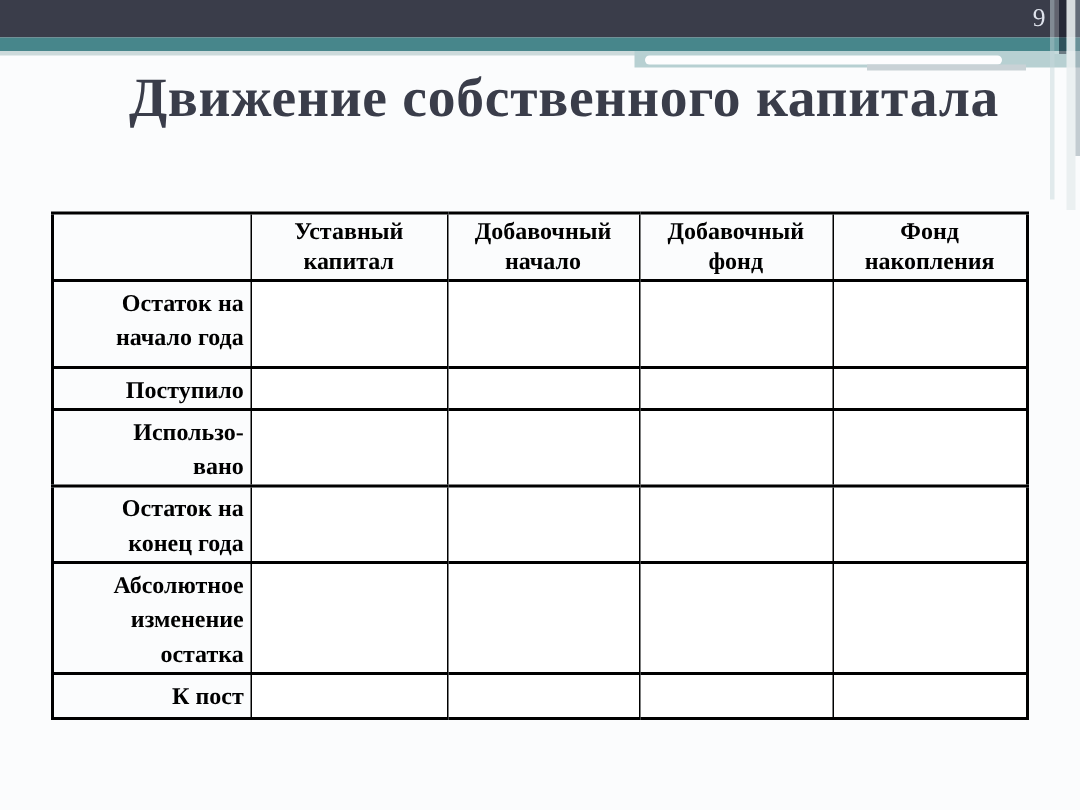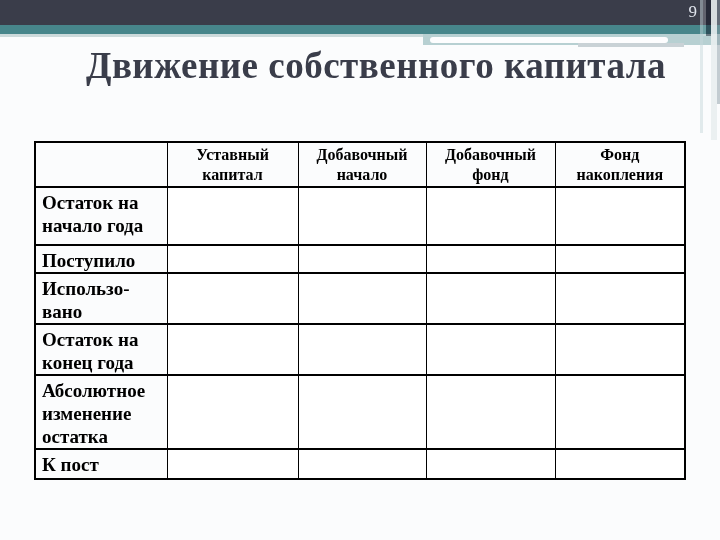--- a/index.html
+++ b/index.html
@@ -56,22 +56,22 @@
     border-bottom:2px solid #000;
     white-space:pre-line;
     overflow:hidden;
   }
   table.cap th {
     font-size:16px; font-weight:bold; color:#000;
     vertical-align:middle;
     line-height:20px; padding:1px 2px;
   }
   table.cap td.row-label {
-    font-size:19px; font-weight:bold; color:#000;
-    text-align:left; vertical-align:top;
+    font-size:16px; font-weight:bold; color:#000;
+    text-align:right; vertical-align:top;
     line-height:23px; padding:3px 4px 0 6px;
   }
   table.cap td.data-cell { background:#fff; }
   tr.h-head { height:45px; }
   tr.h-r0 { height:58px; }
   tr.h-r1 { height:25px;margin-top:32px; }
   tr.h-r2 { height:50px;padding-left:35px; }
   tr.h-r3 { height:50px; }
   tr.h-r4 { height:72px; }
   tr.h-r5 { height:30px;padding-left:36px; }

